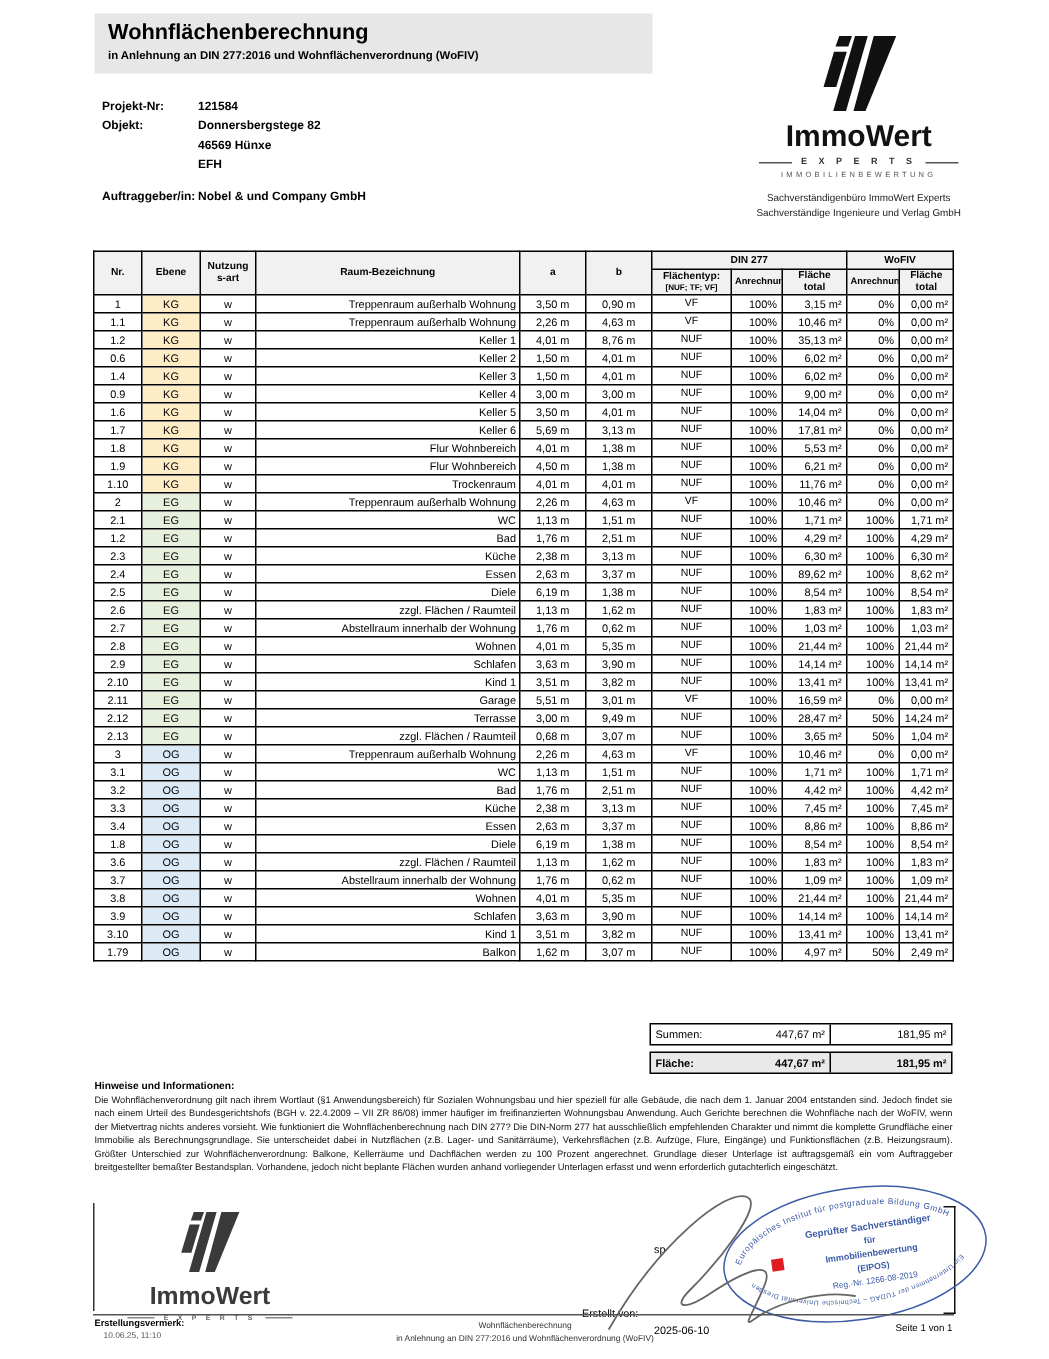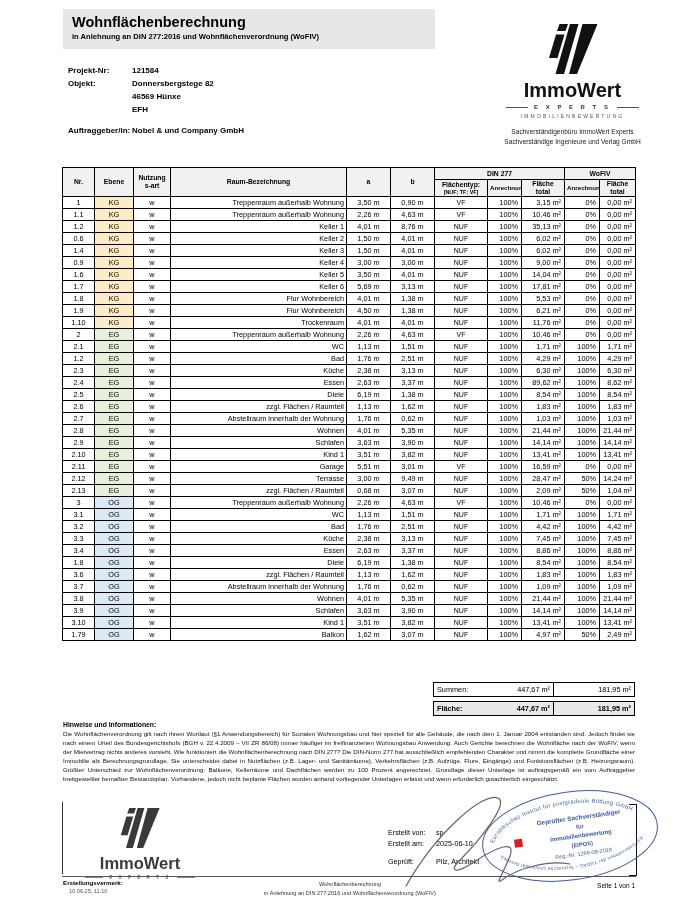--- a/index.html
+++ b/index.html
@@ -64,21 +64,21 @@
              border-right:1.4px solid #111;border-top:1.4px solid #111;border-bottom:1.4px solid #111;}
   .footer-logo{position:absolute;left:78px;top:808px;width:124px;text-align:center;color:#3b3b3b;}
   .footer-logo .logo-name{font-size:16.5px;color:#3b3b3b;margin-top:2px;}
   .footer-logo .experts-txt{font-size:4.6px;letter-spacing:2.5px;color:#666;}
   .footer-logo .experts-row .dash{width:18px;border-top:1px solid #888;}
   .company{position:absolute;left:208px;top:816px;}
   .company .c-lines{font-size:8.3px;font-weight:bold;color:#4a4a4a;line-height:1.45;}
   .company .c-addr{margin-top:6px;font-size:5.2px;color:#8a8a8a;line-height:1.6;letter-spacing:0.3px;}
   .erstellt{position:absolute;left:388px;top:827px;font-size:7.2px;}
   .erstellt .row{display:flex;line-height:11px;}
-  .erstellt .lbl{width:48px;flex:0 0 48px;}
+  .erstellt .lbl{width:48px;flex:0 0 48px;margin-top:43px;}
   .erstellt .gap{height:7px;}
   .stamp{position:absolute;left:478px;top:788px;}
   .signature{position:absolute;left:398px;top:790px;pointer-events:none;}
 
   
   .bottom-sep{position:absolute;left:62px;top:876px;width:574px;border-top:1px solid #555;}
   .vermerk{position:absolute;left:63px;top:879px;}
   .vermerk .v-lbl{font-size:6.2px;font-weight:bold;}
   .vermerk .v-val{font-size:5.6px;color:#555;margin:2px 0 0 6px;}
   .bottom-center{position:absolute;left:200px;top:880px;width:300px;text-align:center;
@@ -489,21 +489,21 @@
           </tr>
           <tr>
             <td class="c0">2.13</td>
             <td class="c1" style="background: rgb(230, 240, 221);">EG</td>
             <td class="c2">w</td>
             <td class="c3">zzgl. Flächen / Raumteil</td>
             <td class="c4">0,68 m</td>
             <td class="c5">3,07 m</td>
             <td class="c6">NUF</td>
             <td class="c7">100%</td>
-            <td class="c8">2,09 m²</td>
+            <td class="c8">3,65 m²</td>
             <td class="c9">50%</td>
             <td class="c10">1,04 m²</td>
           </tr>
           <tr>
             <td class="c0">3</td>
             <td class="c1" style="background: rgb(220, 234, 246);">OG</td>
             <td class="c2">w</td>
             <td class="c3">Treppenraum außerhalb Wohnung</td>
             <td class="c4">2,26 m</td>
             <td class="c5">4,63 m</td>

